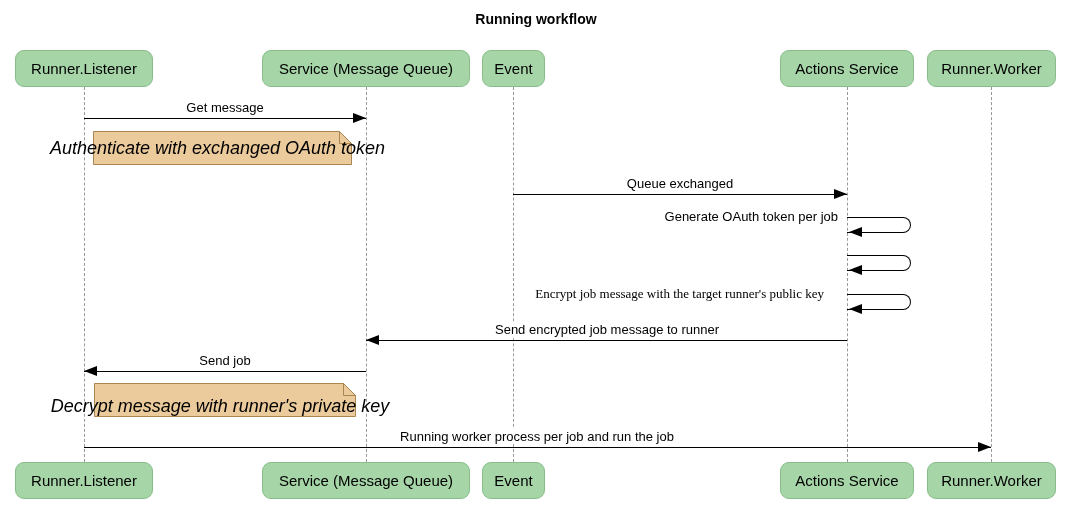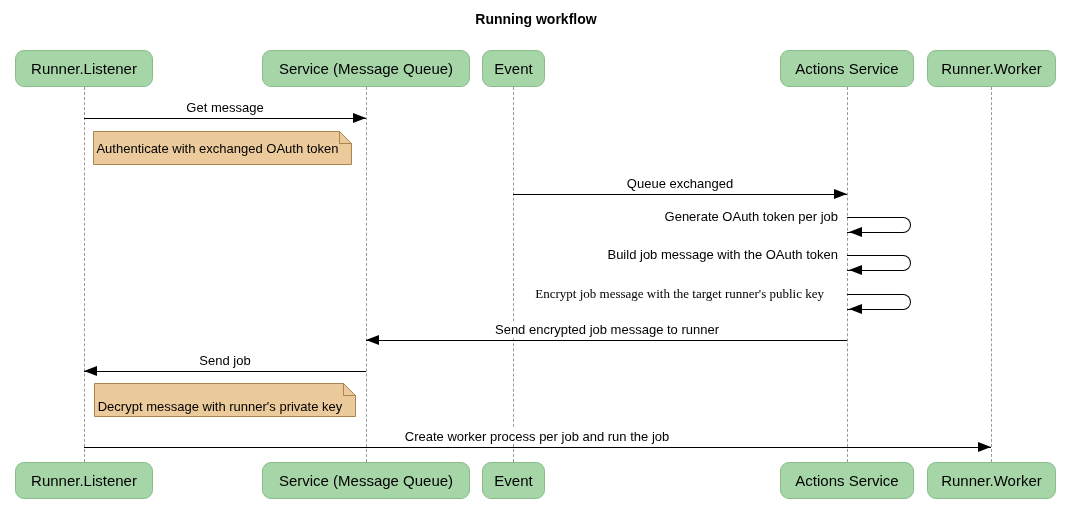--- a/index.html
+++ b/index.html
@@ -45,21 +45,21 @@
   .self-loop{
     position:absolute;width:64px;height:16px;box-sizing:border-box;
     border:1px solid var(--arrow,#000);border-left:none;
     border-radius:0 9px 9px 0;
   }
   .note{position:absolute;}
   .note svg{position:absolute;top:0;left:0;}
   .note-text{
     position:absolute;top:0;left:0;right:10px;bottom:0;
     display:flex;align-items:center;justify-content:center;
-    font-size:13px;white-space:nowrap;
+    font-size:18px;white-space:nowrap;font-style:italic;
   }
 </style>
 </head>
 <body>
 
 <div class="canvas">
 
   <div class="diagram-title">Running workflow</div>
 
   <div class="lifeline" style="left:84px;"></div>
@@ -87,21 +87,20 @@
   </div>
 
   <div class="msg-label" style="left:550px;top:176px;width:260px;"><span>Queue exchanged</span></div>
   <div class="msg-line" style="left:513px;top:194px;width:334px;"></div>
   <div class="arrowhead-right" style="left:834px;top:189px;"></div>
 
   <div class="msg-label loop-label" style="left:441px;top:209px;width:400px;"><span>Generate OAuth token per job</span></div>
   <div class="self-loop" style="left:847px;top:217px;"></div>
   <div class="arrowhead-left" style="left:849px;top:227px;"></div>
 
-  <div class="msg-label loop-label" style="left:441px;top:247px;width:400px;"><span>Build job message with the OAuth token</span></div>
   <div class="self-loop" style="left:847px;top:255px;"></div>
   <div class="arrowhead-left" style="left:849px;top:265px;"></div>
 
   <div class="msg-label loop-label" style="left:427px;top:286px;width:400px;font-family:Liberation Serif, serif;"><span>Encrypt job message with the target runner's public key</span></div>
   <div class="self-loop" style="left:847px;top:294px;"></div>
   <div class="arrowhead-left" style="left:849px;top:304px;"></div>
 
   <div class="msg-label" style="left:457px;top:322px;width:300px;"><span>Send encrypted job message to runner</span></div>
   <div class="msg-line" style="left:366px;top:340px;width:481px;"></div>
   <div class="arrowhead-left" style="left:366px;top:335px;"></div>
@@ -111,21 +110,21 @@
   <div class="arrowhead-left" style="left:84px;top:366px;"></div>
 
   <div class="note" style="left:94px;top:383px;width:262px;height:46px;">
     <svg width="262" height="34">
       <path d="M0.5,0.5 L249.5,0.5 L261.5,12.5 L261.5,33.5 L0.5,33.5 Z" style="fill:var(--note-fill,#ebca9c);stroke:var(--note-border,#aa8550);stroke-width:1"></path>
       <path d="M249.5,0.5 L249.5,12.5 L261.5,12.5 Z" style="fill:var(--note-fill,#ebca9c);stroke:var(--note-border,#aa8550);stroke-width:1"></path>
     </svg>
     <div class="note-text">Decrypt message with runner's private key</div>
   </div>
 
-  <div class="msg-label" style="left:387px;top:429px;width:300px;"><span>Create worker process per job and run the job</span></div>
+  <div class="msg-label" style="left:387px;top:429px;width:300px;"><span>Running worker process per job and run the job</span></div>
   <div class="msg-line" style="left:84px;top:447px;width:907px;"></div>
   <div class="arrowhead-right" style="left:978px;top:442px;"></div>
 
   <div class="actor" style="left:15px;top:462px;width:138px;">Runner.Listener</div>
   <div class="actor" style="left:262px;top:462px;width:208px;">Service (Message Queue)</div>
   <div class="actor" style="left:482px;top:462px;width:63px;">Event</div>
   <div class="actor" style="left:780px;top:462px;width:134px;">Actions Service</div>
   <div class="actor" style="left:927px;top:462px;width:129px;">Runner.Worker</div>
 
 </div>

